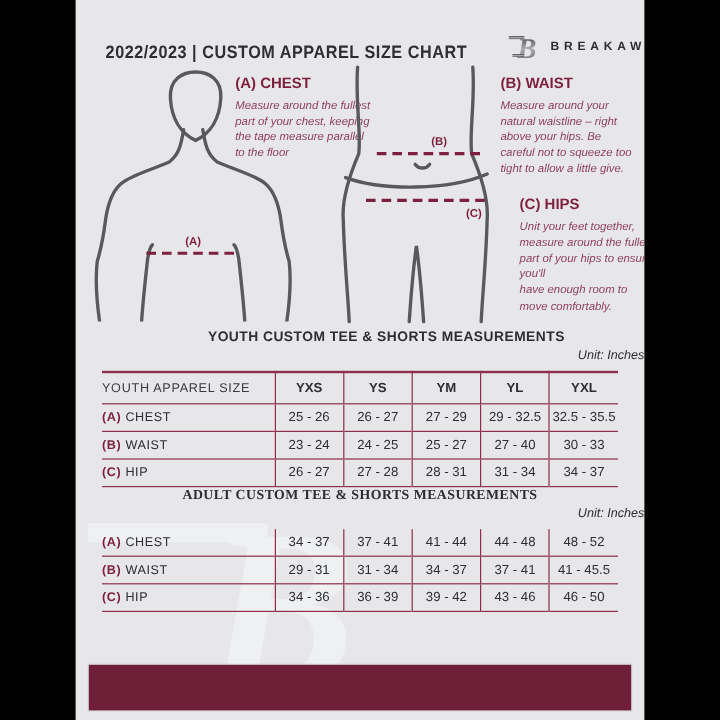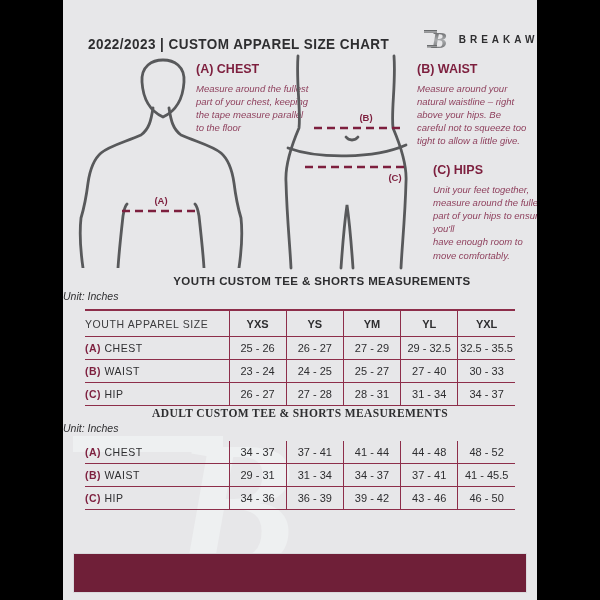--- a/index.html
+++ b/index.html
@@ -21,21 +21,21 @@
   .brand{display:flex;align-items:center;gap:8px;}
   .brandname{font-weight:bold;font-size:10px;letter-spacing:4px;color:var(--ink);white-space:nowrap;}
   
   .fig{position:absolute;}
   .mblock{position:absolute;width:114px;}
   .mhead{font-weight:bold;font-size:12.5px;color:var(--maroon);margin:0 0 6px 0;}
   .mbody{font-style:italic;font-size:9.5px;line-height:1.38;color:var(--maroon_text);margin:0;white-space:pre-line;}
   
   .sec-title{position:absolute;left:0;right:0;text-align:center;
              font-weight:bold;font-size:11.5px;letter-spacing:.4px;color:var(--ink);}
-  .sec-unit{position:absolute;left:0;right:0;text-align:left;
+  .sec-unit{position:absolute;left:0;right:0;text-align:right;
             font-style:italic;font-size:10.5px;color:var(--ink);}
   table.size{position:absolute;left:22px;width:430px;border-collapse:collapse;
              table-layout:fixed;z-index:2;background:transparent;}
   table.size col.lab{width:144px;}
   table.size tr{border-bottom:1px solid var(--maroon_line);margin-top:12px;}
   table.size tr.head{border-top:2px solid var(--maroon_line);}
   table.size td{padding:0;height:22px;vertical-align:middle;}
   table.size tr.head td{height:25px;}
   table.size td.v{border-left:1px solid var(--maroon_line);text-align:center;
                   font-size:11px;color:var(--ink);}

